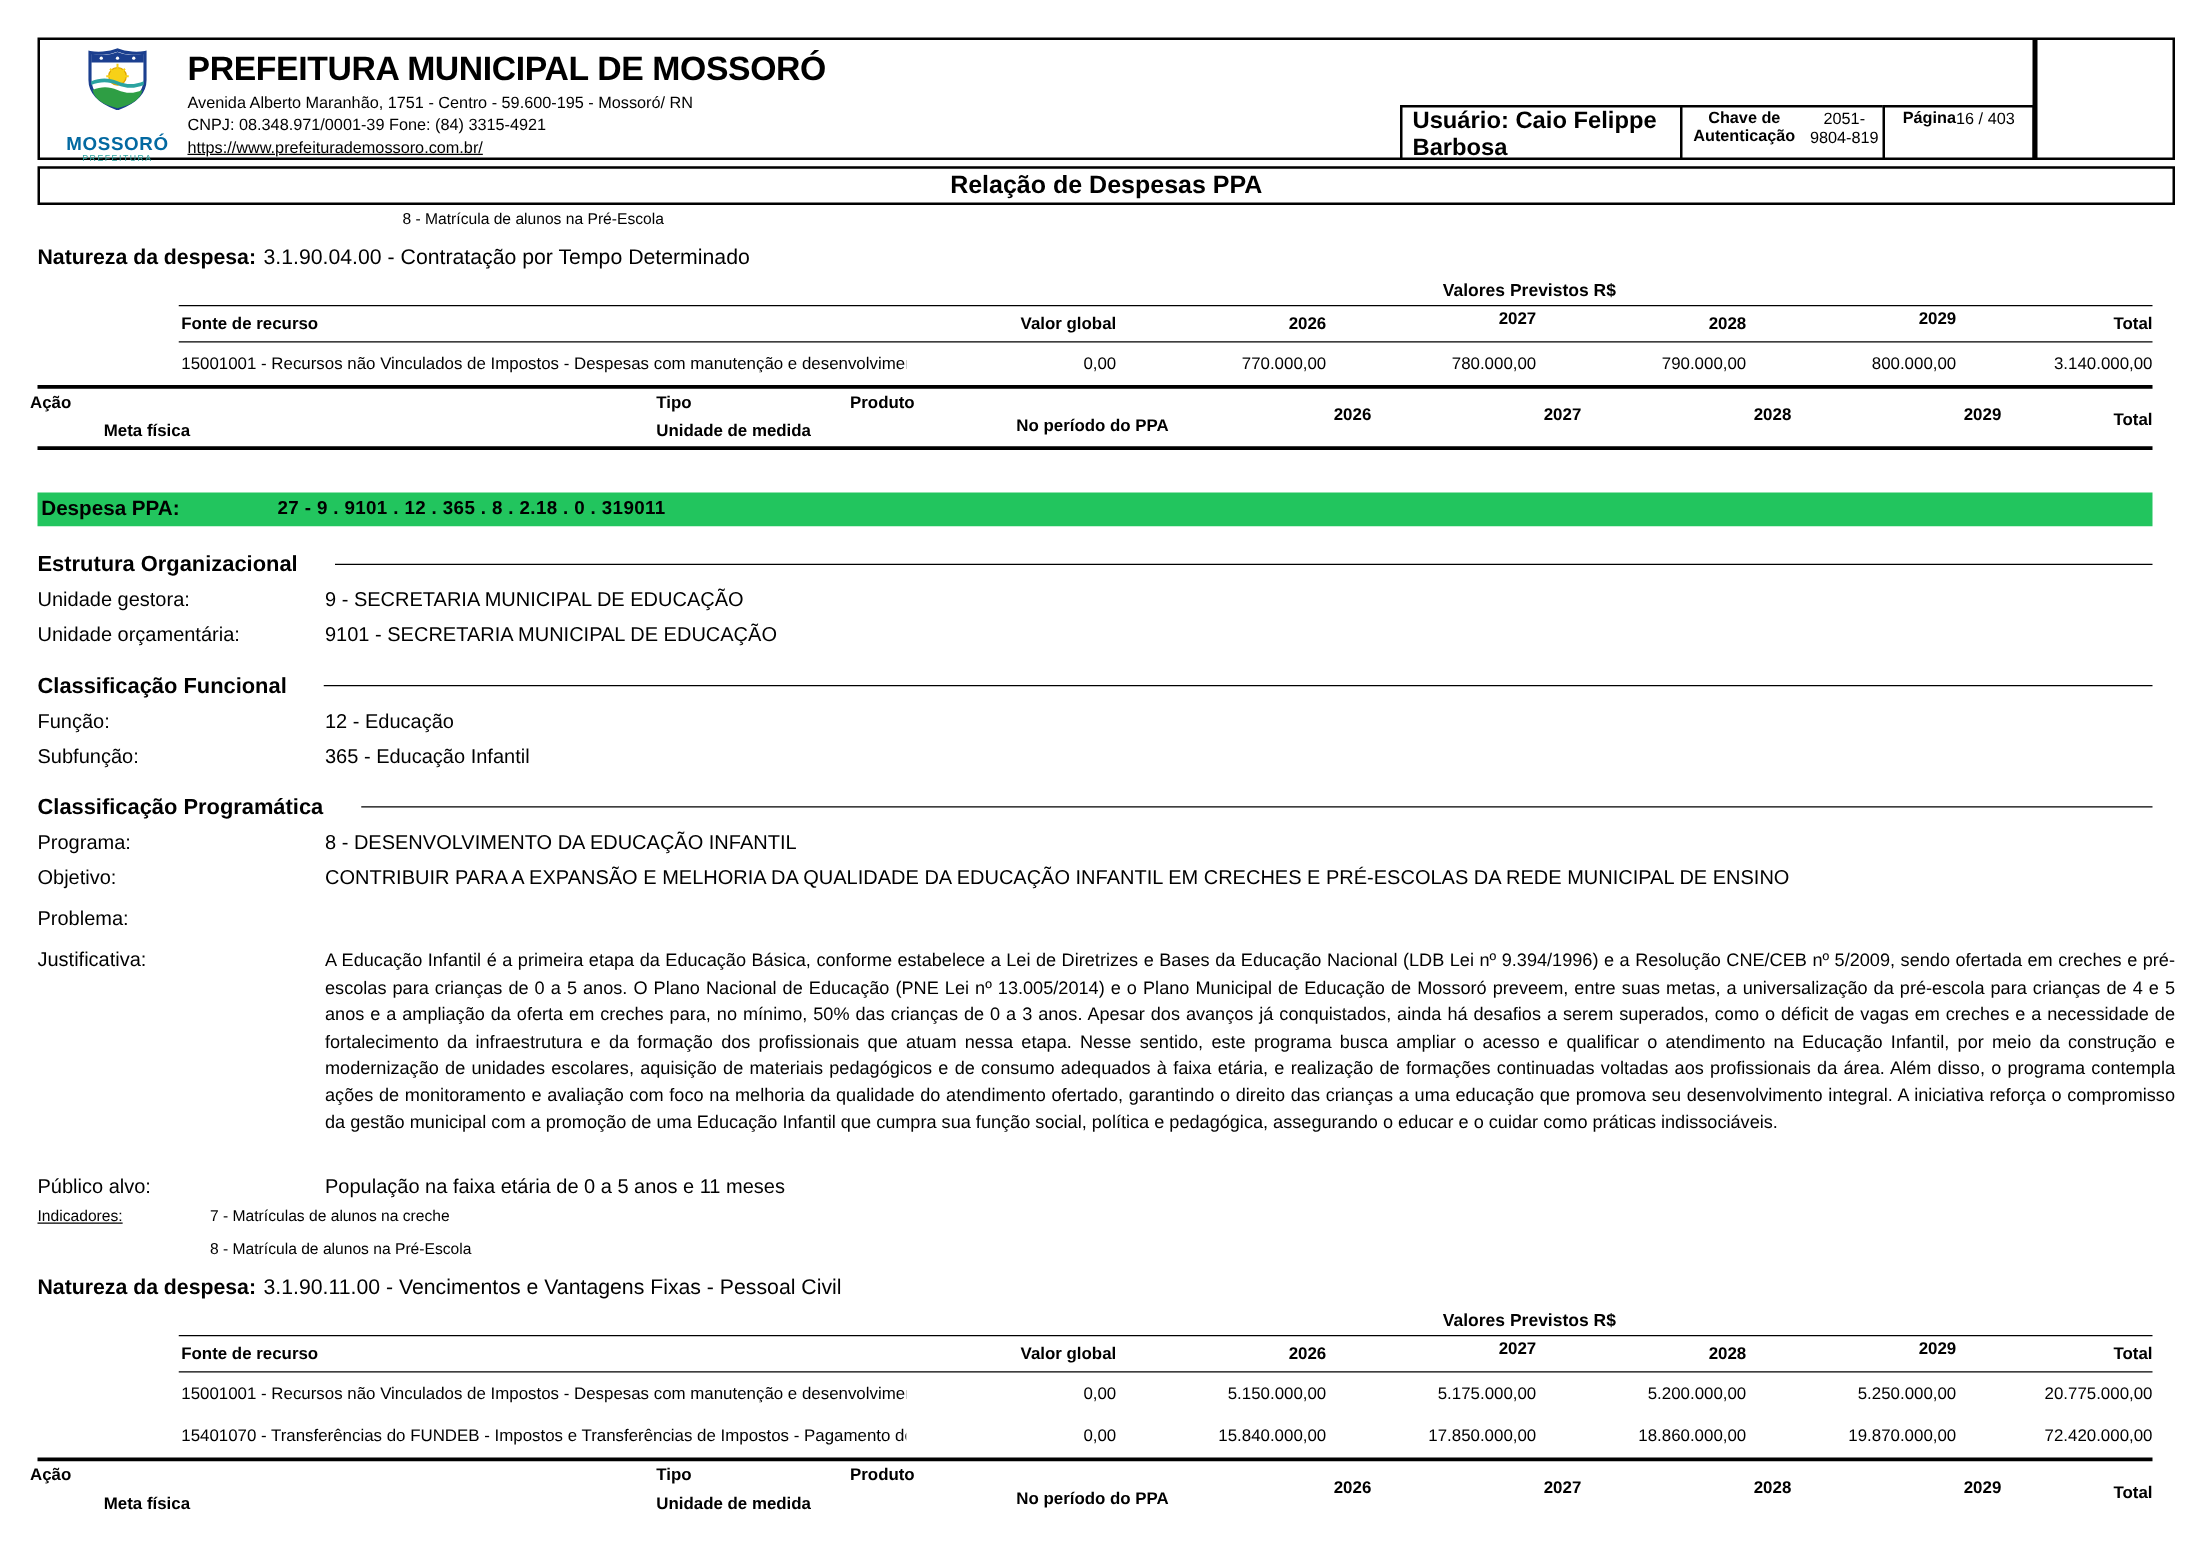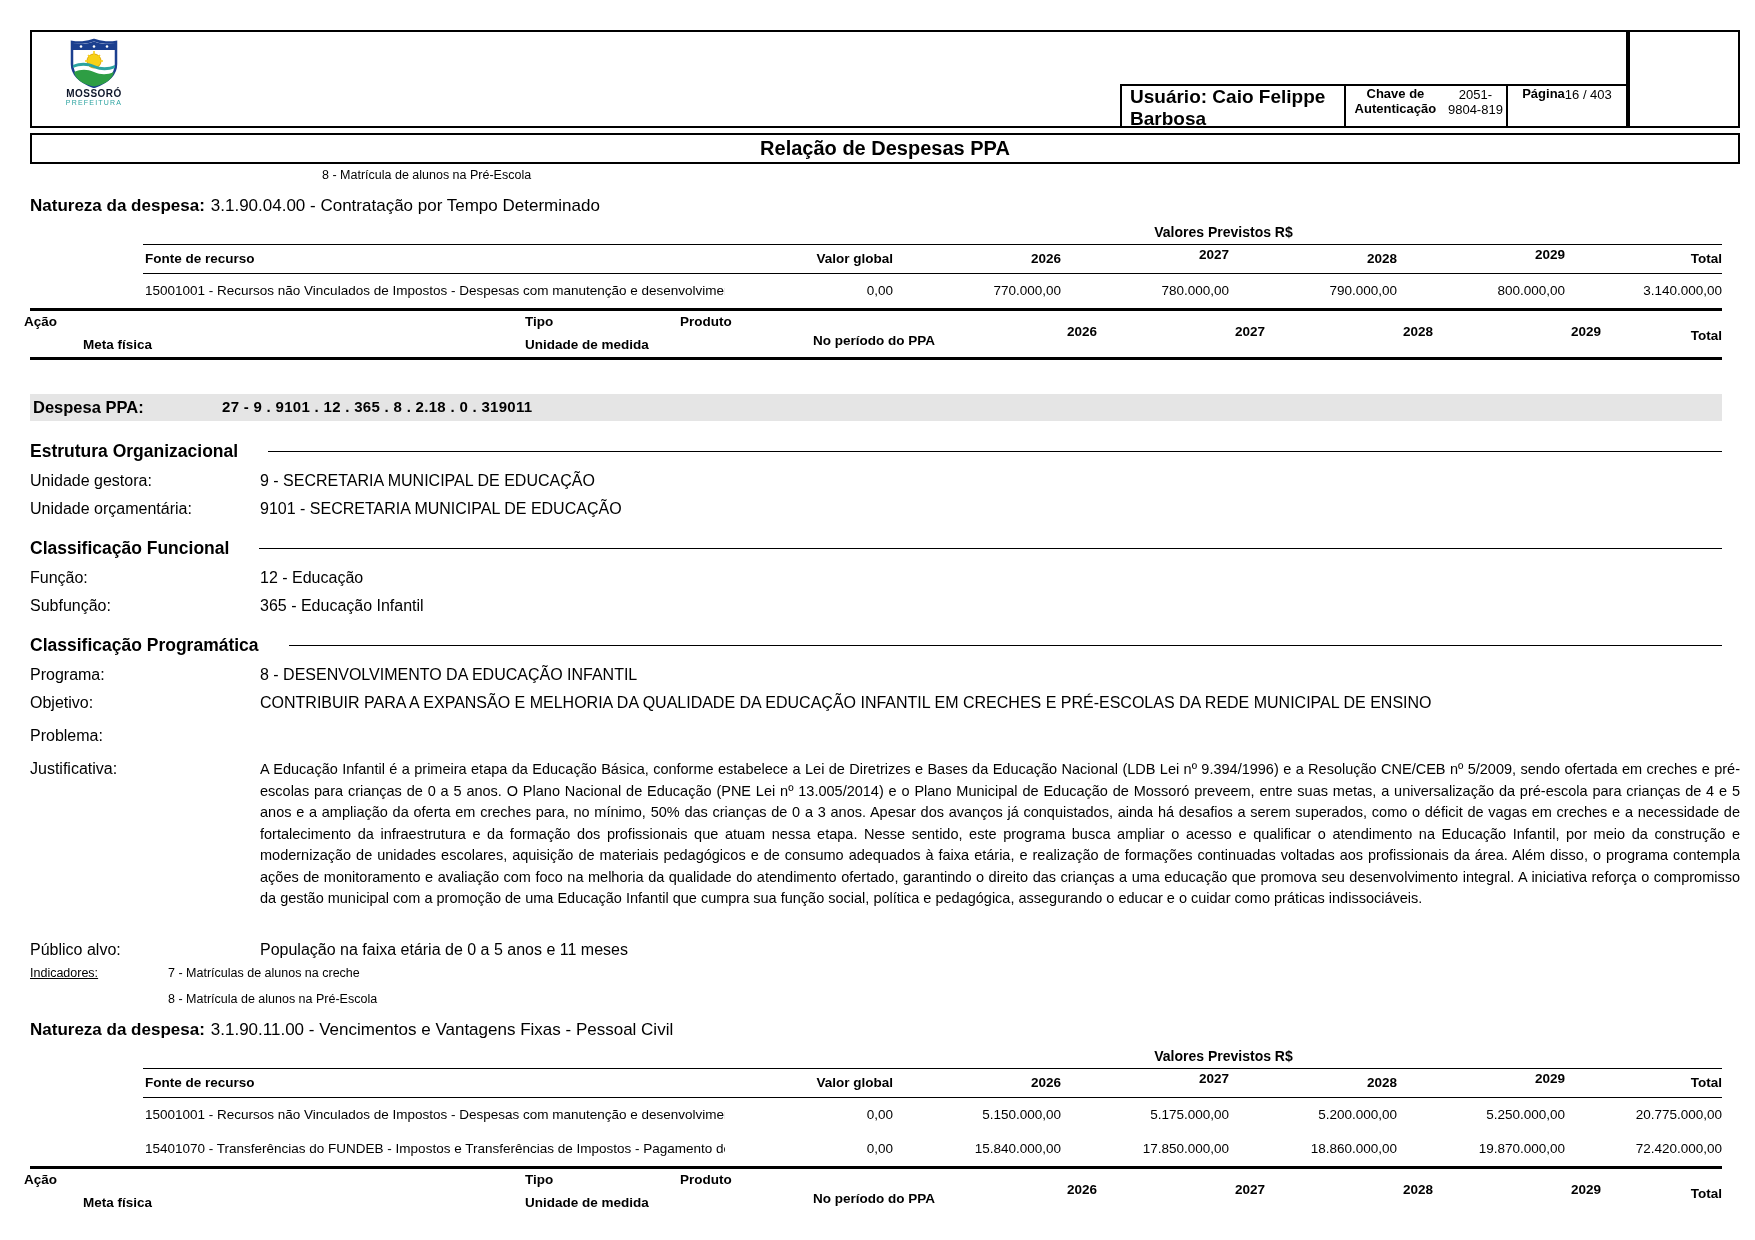--- a/index.html
+++ b/index.html
@@ -13,21 +13,21 @@
   
   .header-box {
     position:absolute; left:30px; top:30px; width:1598px; height:98px;
     border:2px solid #000; background:#fff;
   }
   .corner-box {
     position:absolute; left:1628px; top:30px; width:112px; height:98px;
     border:2px solid #000; border-left:2px solid #000; background:#fff;
   }
   .logo-block { position:absolute; left:16px; top:6px; width:92px; text-align:center; }
-  .logo-name { font-size:10px; font-weight:bold; color:#0f172a; letter-spacing:.5px; margin-top:0; }
+  .logo-name { font-size:15px; font-weight:bold; color:#0369a1; letter-spacing:.5px; margin-top:19px; }
   .logo-sub  { font-size:7px; color:#2ba3a0; letter-spacing:1.2px; }
   .org-info { position:absolute; left:118px; top:8px; }
   .org-name { font-size:27px; font-weight:bold; letter-spacing:-.3px; }
   .org-line { font-size:13px; margin-top:3px; }
   .org-link a { color:#000; }
   .header-meta {
     position:absolute; right:-2px; bottom:-2px; height:44px; display:flex;
   }
   .meta-cell { border:2px solid #000; border-right:none; border-bottom:none; display:flex; justify-content:center; }
   .meta-user { width:224px; padding-left:8px; justify-content:flex-end; padding-bottom:4px; }
@@ -72,21 +72,21 @@
   .acao-band .b-produto  { position:absolute; left:650px; top:3px; }
   .acao-band .b-meta     { position:absolute; left:53px;  top:26px; }
   .acao-band .b-unidade  { position:absolute; left:495px; top:26px; }
   .acao-band .b-periodo  { position:absolute; left:783px; top:22px; }
   .acao-band .b-year     { position:absolute; top:13px; transform:translateX(-50%); }
   .acao-band .b-y1 { left:1052px; } .acao-band .b-y2 { left:1220px; }
   .acao-band .b-y3 { left:1388px; } .acao-band .b-y4 { left:1556px; }
   .acao-band .b-total { position:absolute; right:18px; top:17px; }
 
   
-  .despesa-band { margin-top:34px; width:1692px; height:27px; background:#e5e5e5; position:relative; }
+  .despesa-band { margin-top:34px; width:1692px; height:27px; background:#22c55e; position:relative; }
   .despesa-band .d-label { position:absolute; left:3px; top:4px; font-size:16.5px; font-weight:bold; }
   .despesa-band .d-code  { position:absolute; left:192px; top:4px; font-size:15px; font-weight:bold; letter-spacing:.3px; }
 
   
   .section-head { display:flex; width:1692px; margin-top:20px; }
   .section-head .s-title { font-size:17.5px; font-weight:bold; white-space:nowrap; }
   .section-head .s-rule  { flex:1; border-top:1.5px solid #000; margin:10px 0 0 30px; }
 
   .field-row { display:flex; margin-top:9px; font-size:16px; line-height:19px; }
   .field-row .f-label { width:230px; flex:0 0 230px; }
@@ -117,20 +117,26 @@
           <circle cx="27" cy="8.5" r="1.3" fill="#fff"></circle>
           <circle cx="40" cy="8.5" r="1.3" fill="#fff"></circle>
         <circle cx="27" cy="23" r="7" fill="#f7d117" stroke="#e0a400" stroke-width="1"></circle>
         <path d="M27 13 L27 17 M18 23 L22 23 M32 23 L36 23 M21 17 L23.5 19.5 M33 17 L30.5 19.5" stroke="#f7d117" stroke-width="1.6"></path>
         <path d="M6 30 C13 27 20 27 27 30 C34 33 41 33 48 30 L48 27 C41 30 34 30 27 27 C20 24 13 24 6 27 Z" fill="#2ba3a0"></path>
         <path d="M7 34 C14 31 20 31 27 34 C34 37 40 37 47 34 C45 43 36 46.5 27 48.5 C18 46.5 9 43 7 34 Z" fill="#2e9e44"></path>
       </svg>
       <div class="logo-name">MOSSORÓ</div>
       <div class="logo-sub">PREFEITURA</div>
     </div>
+    <div class="org-info">
+      <div class="org-name">PREFEITURA MUNICIPAL DE MOSSORÓ</div>
+      <div class="org-line">Avenida Alberto Maranhão, 1751 - Centro - 59.600-195 - Mossoró/ RN</div>
+      <div class="org-line">CNPJ: 08.348.971/0001-39 Fone: (84) 3315-4921</div>
+      <div class="org-line org-link"><a href="#">https://www.prefeiturademossoro.com.br/</a></div>
+    </div>
     <div class="header-meta">
       <div class="meta-cell meta-user">
         <span>Usuário: Caio Felippe Barbosa</span>
       </div>
       <div class="meta-cell meta-auth">
         <div class="meta-top">Chave de Autenticação</div>
         <div class="meta-val">2051-9804-819</div>
       </div>
       <div class="meta-cell meta-page">
         <div class="meta-top">Página</div>

